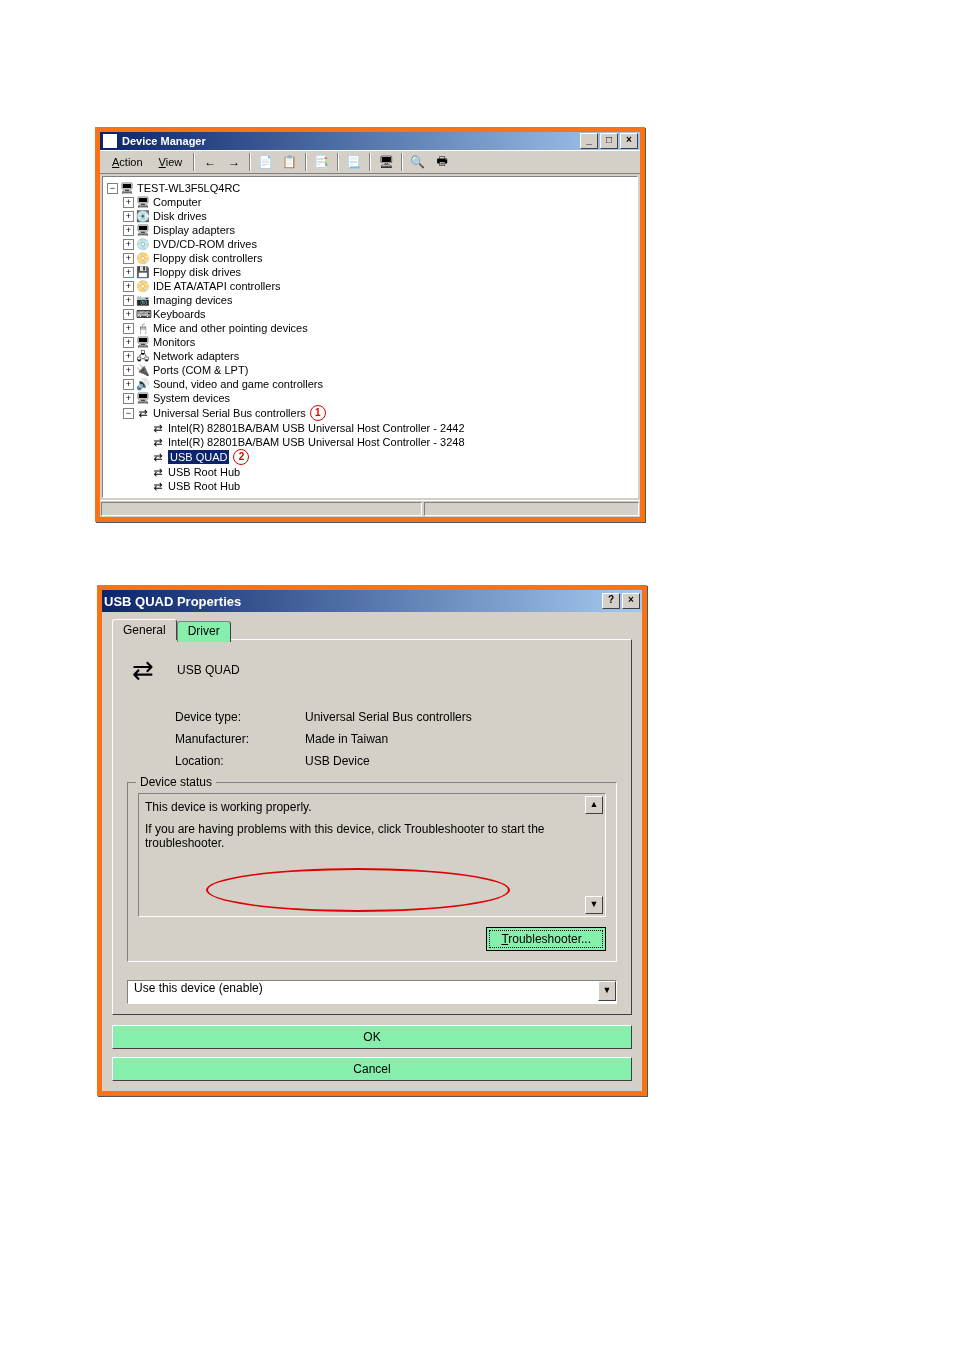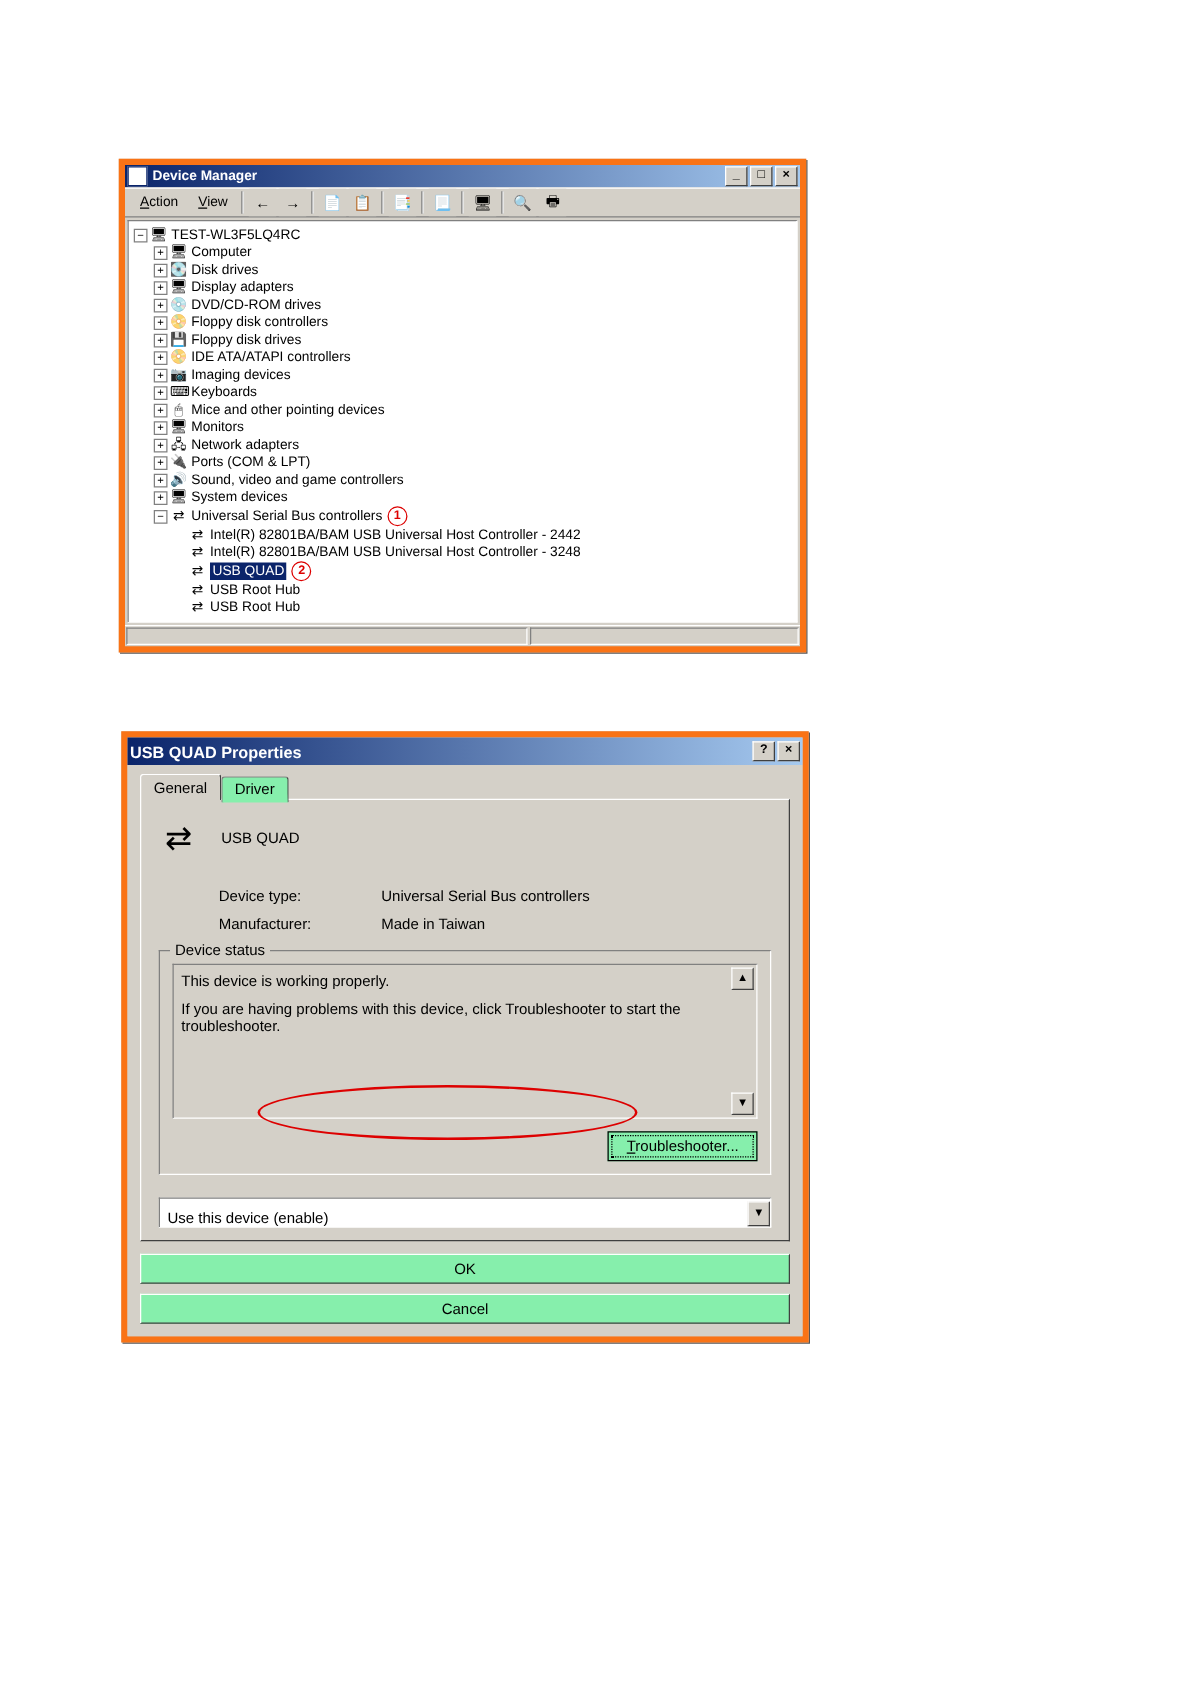--- a/index.html
+++ b/index.html
@@ -36,21 +36,21 @@
   .devhdr .bigicon{width:32px;height:32px;margin-right:18px;font-size:26px;line-height:32px;text-align:center;}
   .info{display:flex;margin:8px 0 8px 48px;font-size:12px;}
   .info .lbl{width:130px;}
   .group{border:1px solid #808080;border-right-color:#fff;border-bottom-color:#fff;position:relative;margin-top:14px;padding:10px;}
   .group .legend{position:absolute;top:-8px;left:8px;background:#d4d0c8;padding:0 4px;font-size:12px;}
   .statusbox{background:#d4d0c8;border:1px solid #808080;border-right-color:#fff;border-bottom-color:#fff;padding:6px;height:110px;font-size:12px;position:relative;}
   .scrollbtn{position:absolute;right:2px;width:16px;height:16px;background:#d4d0c8;border:1px solid #fff;border-right-color:#404040;border-bottom-color:#404040;text-align:center;font-size:9px;line-height:14px;}
   .btn{border:1px solid #fff;border-right-color:#404040;border-bottom-color:#404040;background:#86efac;padding:4px 14px;font-size:12px;min-width:88px;text-align:center;}
   .btn.focus{outline:1px dotted #000;outline-offset:-4px;border:1px solid #000;}
   .dlgbtns{display:flex;justify-content:flex-end;gap:8px;margin-top:10px;flex-direction:column;}
-  .combo{border:1px solid #808080;border-right-color:#fff;border-bottom-color:#fff;background:#fff;display:flex;align-items:flex-end;height:22px;margin-top:4px;}
+  .combo{border:1px solid #808080;border-right-color:#fff;border-bottom-color:#fff;background:#fff;display:flex;align-items:flex-start;height:22px;margin-top:4px;}
   .combo span{flex:1;padding:0 6px;font-size:12px;}
   .combo .dd{width:16px;height:18px;background:#d4d0c8;border:1px solid #fff;border-right-color:#404040;border-bottom-color:#404040;text-align:center;font-size:9px;line-height:16px;}
   .redring{position:absolute;border:2px solid #d00;border-radius:50%/50%;pointer-events:none;}
   u{text-decoration:underline;}
 </style>
 </head>
 <body>
 
 <div class="page">
 
@@ -245,20 +245,24 @@
           <div style="font-size:12px;">USB QUAD</div>
         </div>
         <div class="info">
           <span class="lbl">Device type:</span>
           <span>Universal Serial Bus controllers</span>
         </div>
         <div class="info">
           <span class="lbl">Manufacturer:</span>
           <span>Made in Taiwan</span>
         </div>
+        <div class="info">
+          <span class="lbl">Location:</span>
+          <span>USB Device</span>
+        </div>
 
         <div class="group">
           <span class="legend">Device status</span>
           <div class="statusbox">
             <div>This device is working properly.</div>
             <div style="height:8px"></div>
             <div>If you are having problems with this device, click Troubleshooter to start the troubleshooter.</div>
             <div class="scrollbtn" style="top:2px">▲</div>
             <div class="scrollbtn" style="bottom:2px">▼</div>
           </div>

